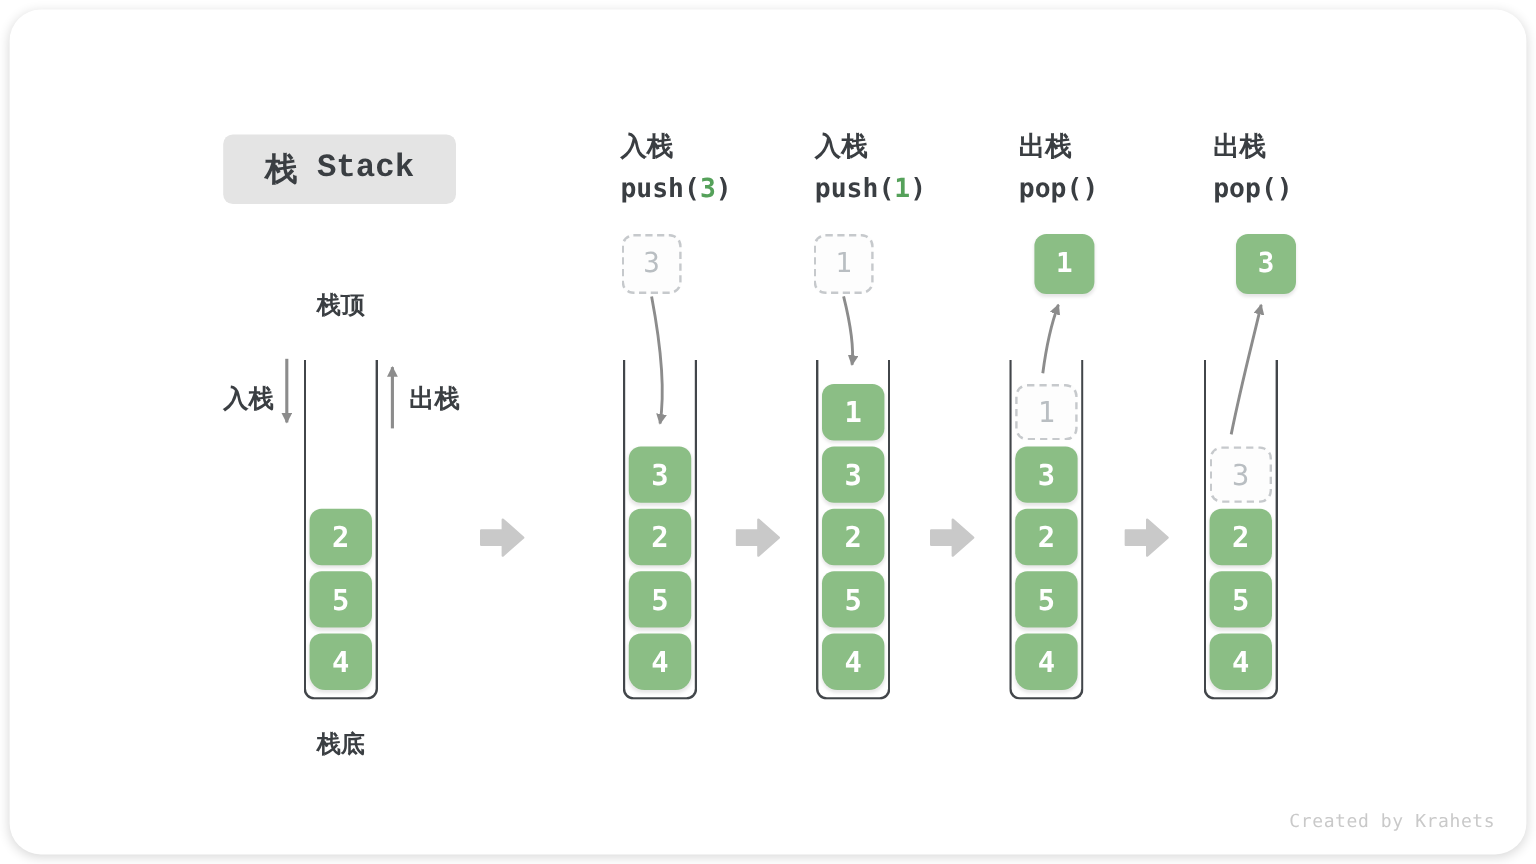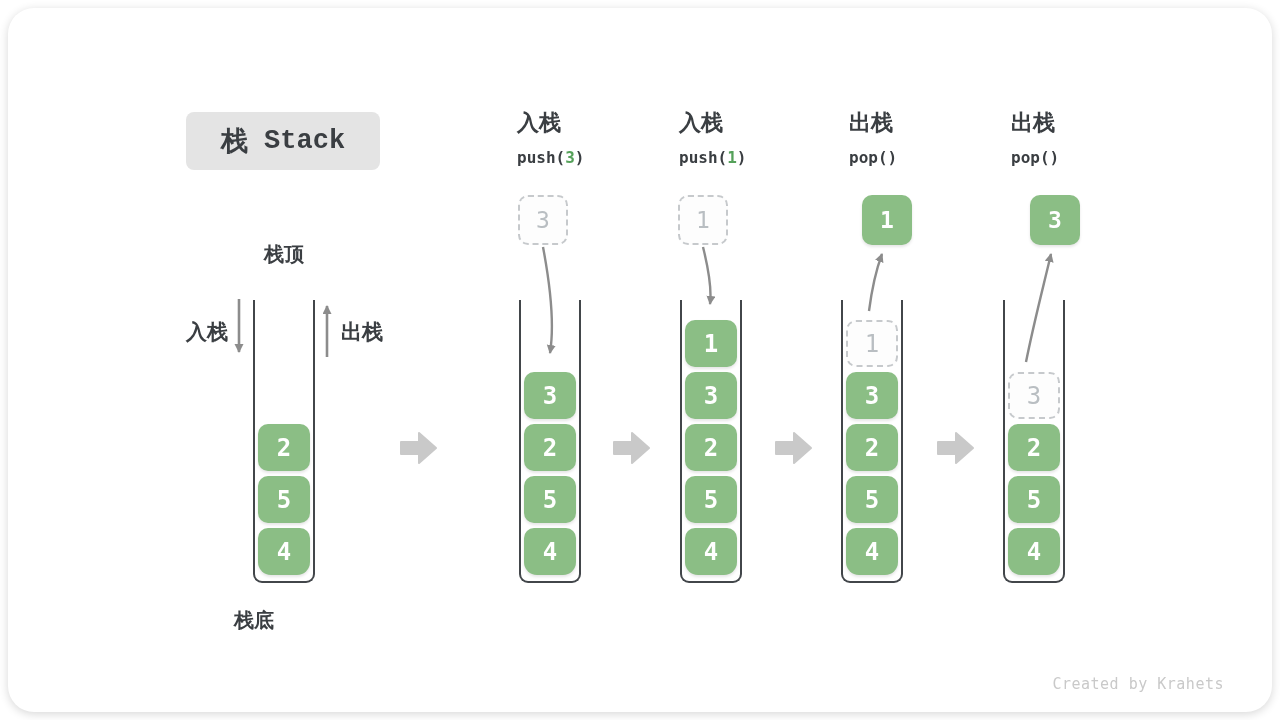--- a/index.html
+++ b/index.html
@@ -20,48 +20,48 @@
           font-family:"DejaVu Sans",sans-serif;}
   .card{position:absolute;left:8px;top:8px;width:1264px;height:704px;background:#ffffff;
         border-radius:26px;box-shadow:0 2px 10px rgba(0,0,0,0.16);}
   .badge{position:absolute;left:186px;top:112px;width:194px;height:58px;background:var(--badge-bg);
          border-radius:8px;display:flex;align-items:center;justify-content:center;
          font-size:27px;color:var(--text-dark);}
   .badge-zh{font-weight:bold;}
   .badge-en{font-family:Liberation Mono, monospace;font-weight:bold;white-space:pre;}
   .label{position:absolute;color:var(--text-dark);font-weight:bold;font-size:20px;}
   .top-label{left:234px;width:100px;top:241px;text-align:center;}
-  .bottom-label{left:234px;width:100px;top:607px;}
+  .bottom-label{left:234px;width:100px;top:607px;text-align:center;}
   .push-side-label{left:158px;width:70px;top:318px;text-align:right;font-size:21px;}
   .pop-side-label{left:341px;top:318px;font-size:21px;}
   .tube{position:absolute;top:300px;width:62px;height:283px;box-sizing:border-box;
         border:2px solid var(--tube-border);border-top:none;border-radius:0 0 9px 9px;
         background:#ffffff;display:flex;flex-direction:column;justify-content:flex-end;
         align-items:center;gap:5px;padding-bottom:6px;z-index:2;}
   .cell{width:52px;flex:0 0 47px;border-radius:10px;background:var(--green);color:#ffffff;
         font-family:"DejaVu Sans Mono",monospace;font-size:24px;font-weight:bold;
         display:flex;align-items:center;justify-content:center;
         box-shadow:0 2px 3px rgba(0,0,0,0.10);}
   .cell:last-child{border-bottom-left-radius:13px;border-bottom-right-radius:13px;}
   .cell.ghost{background:var(--ghost-bg);border:2px dashed var(--ghost-border);
         color:var(--ghost-text);box-sizing:border-box;box-shadow:none;font-weight:normal;}
   .op-header{position:absolute;top:106px;color:var(--text-dark);z-index:2;}
   .op-label{font-size:22px;font-weight:bold;line-height:34px;}
-  .op-code{font-family:"DejaVu Sans Mono",monospace;font-size:16px;line-height:36px;font-weight:bold;}
+  .op-code{font-family:"DejaVu Sans Mono",monospace;font-size:22px;line-height:36px;font-weight:bold;}
   .op-code .arg{color:var(--code-green);}
   .float-box{position:absolute;top:195px;width:50px;height:50px;border-radius:10px;z-index:2;
         display:flex;align-items:center;justify-content:center;
         font-family:"DejaVu Sans Mono",monospace;font-size:23px;}
   .float-box.ghost{border:2px dashed var(--ghost-border);background:var(--ghost-bg);
         color:var(--ghost-text);box-sizing:border-box;}
   .float-box.solid{background:var(--green);color:#ffffff;font-weight:bold;
         box-shadow:0 2px 3px rgba(0,0,0,0.10);}
   .block-arrow{position:absolute;top:429px;z-index:2;}
   .overlay{position:absolute;left:0;top:0;width:1280px;height:720px;z-index:5;pointer-events:none;}
-  .credit{position:absolute;right:56px;top:675px;font-family:"DejaVu Sans Mono",monospace;
+  .credit{position:absolute;right:34px;top:675px;font-family:"DejaVu Sans Mono",monospace;
         font-size:15px;color:var(--credit-gray);letter-spacing:0.5px;}
 </style>
 </head>
 <body>
 
 <div class="canvas">
   <div class="card"></div>
 
   <div class="badge">
     <span class="badge-zh">栈</span>

